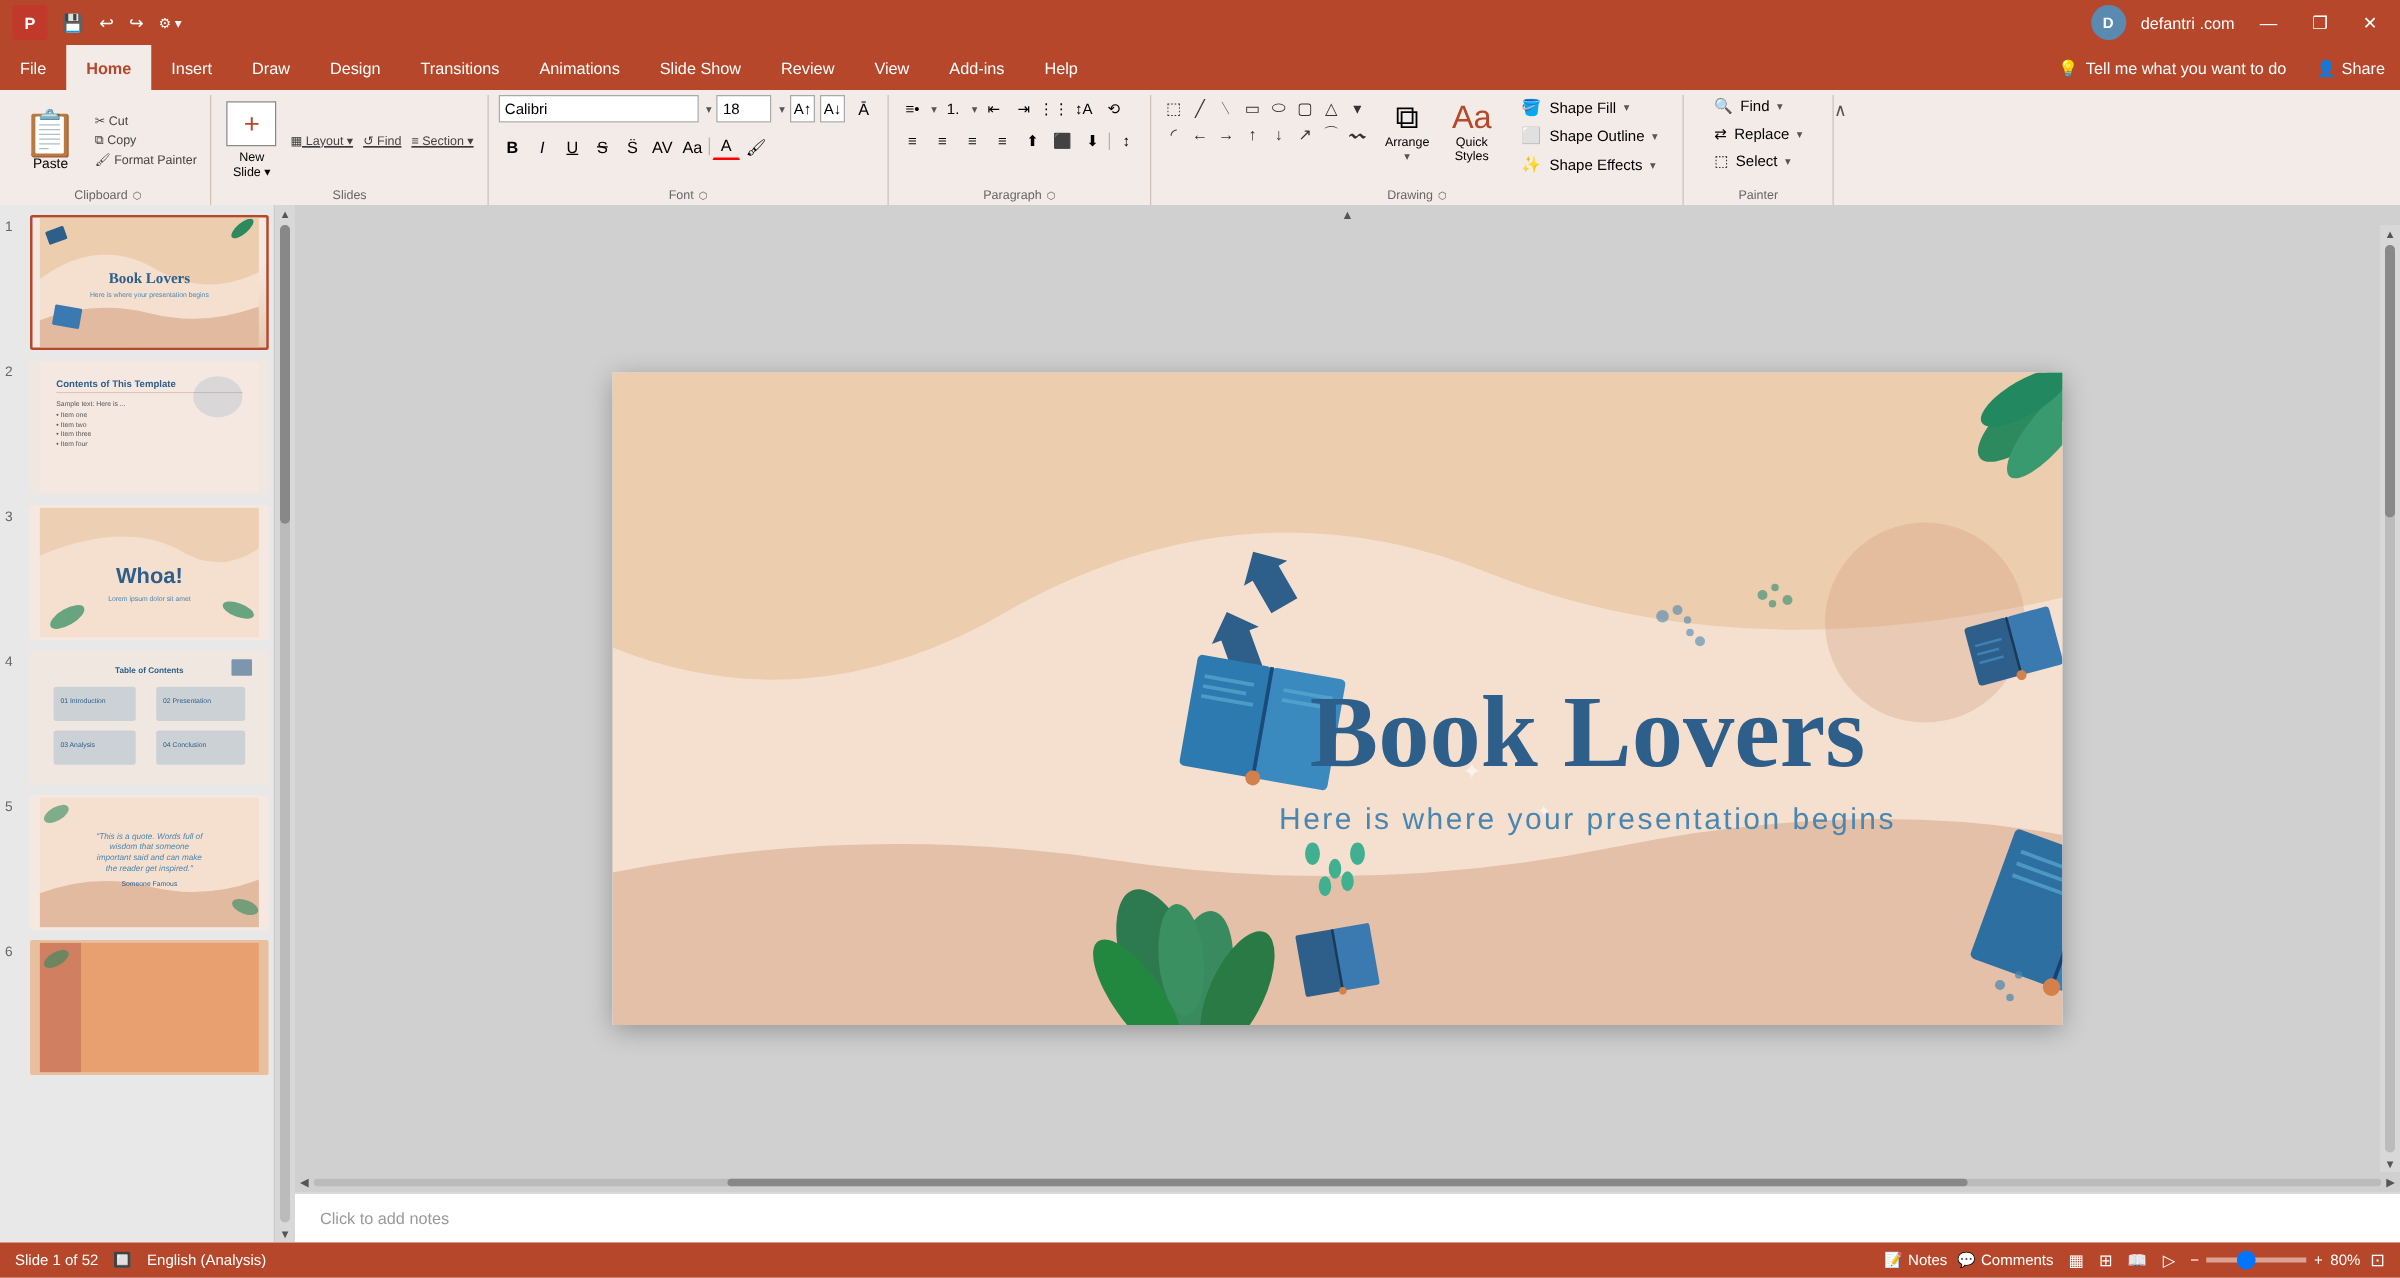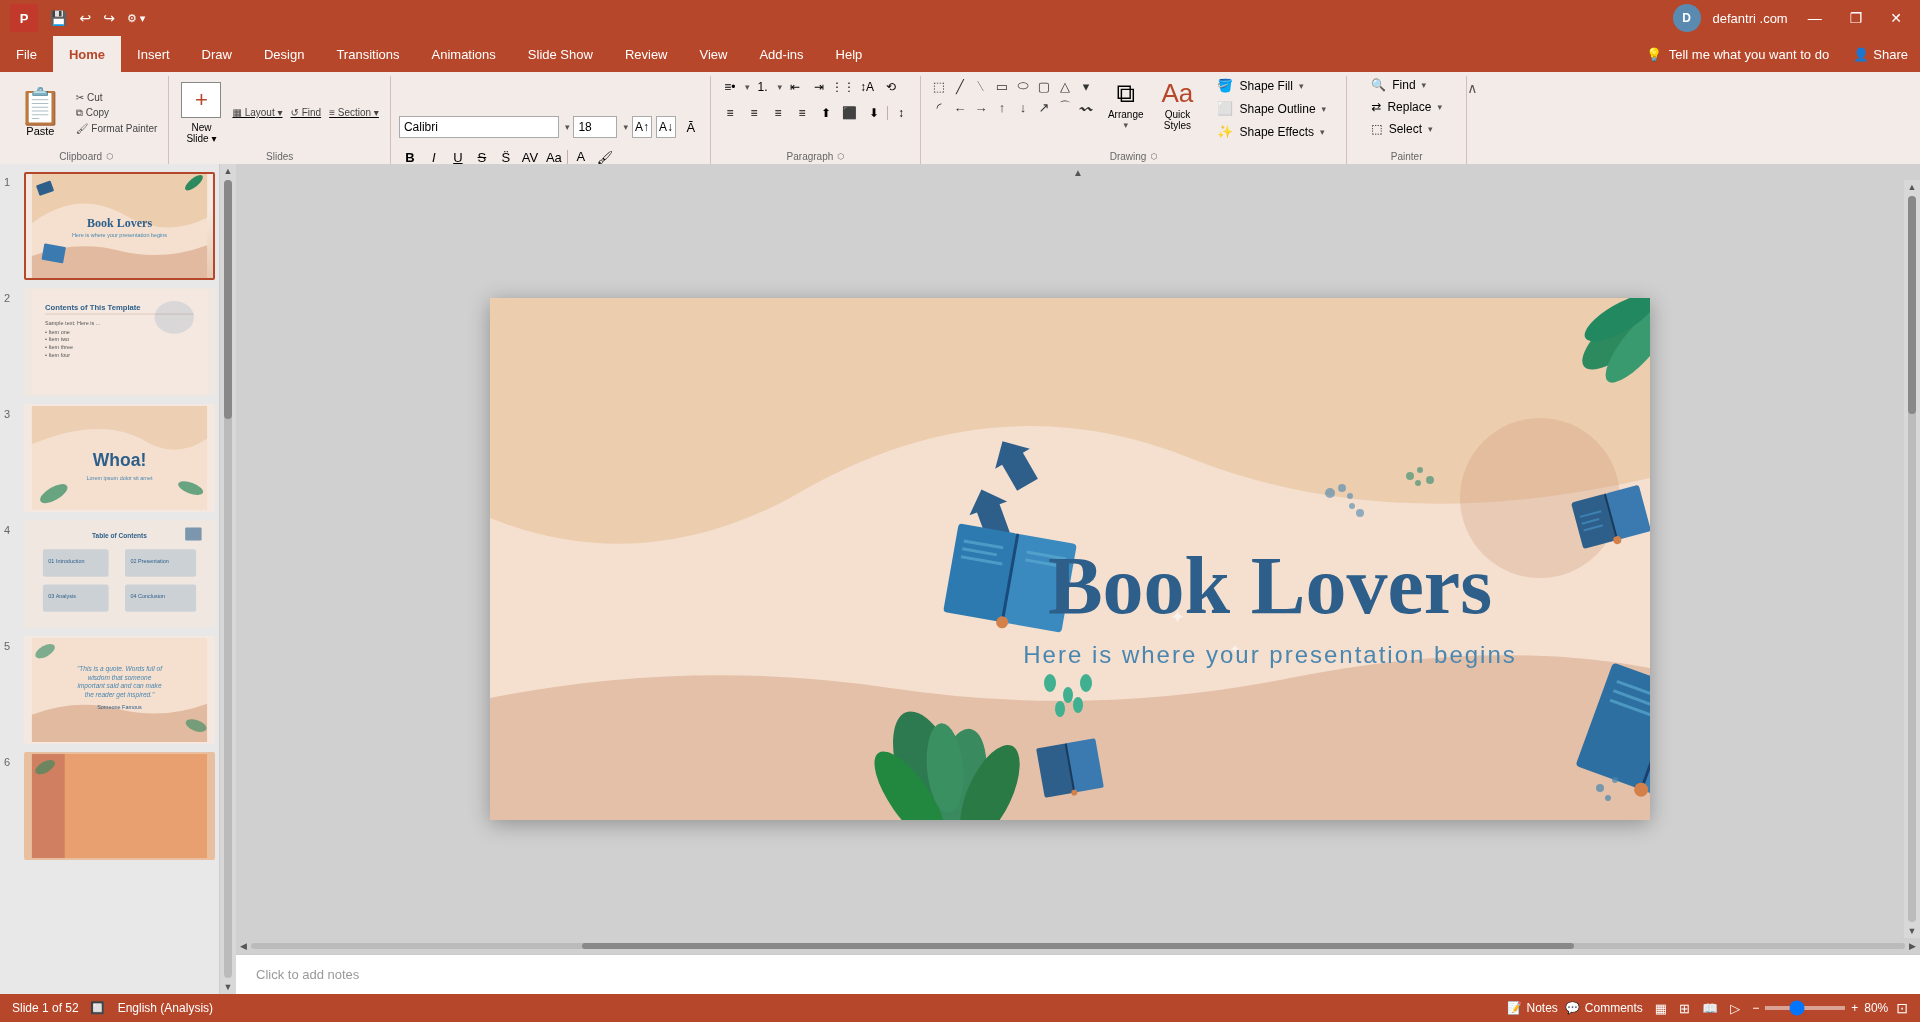--- a/index.html
+++ b/index.html
@@ -525,21 +525,21 @@
         <button class="small-btn">↺ Find</button>
         <button class="small-btn">≡ Section ▾</button>
       </div>
     </div>
     <div class="ribbon-group-label">
       <span>Slides</span>
     </div>
   </div>
 
   <div class="ribbon-group font-group">
-    <div style="display:flex;flex-direction:column;gap:4px;flex:1;width:100%;margin-top:40px;">
+    <div style="display:flex;flex-direction:column;gap:4px;flex:1;width:100%;">
       <div class="font-top">
         <input class="font-name-box" value="Calibri" readonly="" style="">
         <span class="combo-arrow">▾</span>
         <input class="font-size-box" value="18" readonly="" style="">
         <span class="combo-arrow">▾</span>
         <button class="font-size-btn">A↑</button>
         <button class="font-size-btn">A↓</button>
         <button class="fmt-btn" style="font-size:13px;">Ā</button>
       </div>
       <div class="font-bottom">

